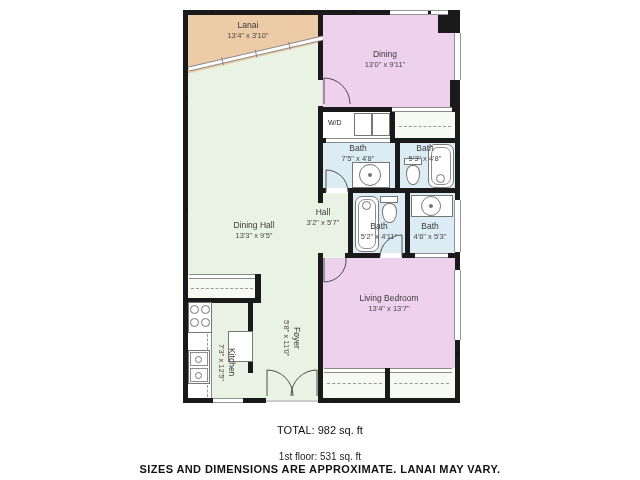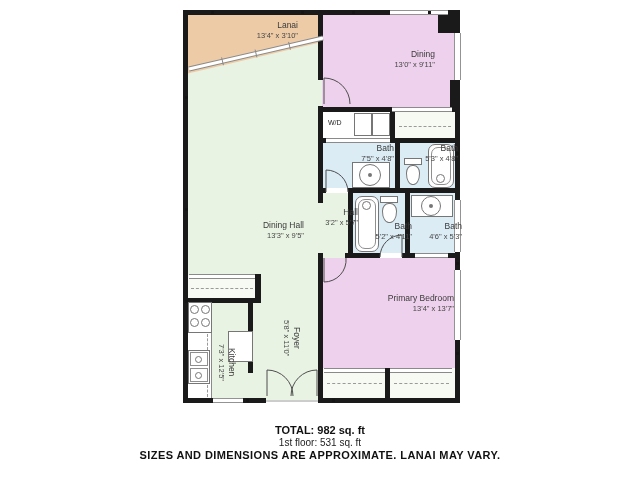--- a/index.html
+++ b/index.html
@@ -11,28 +11,28 @@
   .window.v{border:none;border-left:1.5px solid #939393;border-right:1.5px solid #939393;}
   .slide{position:absolute;height:5px;background:#fff;border-top:1px solid #8a8a8a;border-bottom:1px solid #8a8a8a;box-sizing:border-box;}
   .dash-h{position:absolute;border-top:1px dashed #9a9a9a;height:0;}
   .dash-v{position:absolute;border-left:1px dashed #9a9a9a;width:0;}
   .fix{position:absolute;background:#fff;border:1px solid #767676;box-sizing:border-box;}
   .fix.nofill{background:transparent;border-color:#8f8f8f;}
   .round{border-radius:7px;}
   .circle{position:absolute;background:#fff;border:1px solid #767676;border-radius:50%;box-sizing:border-box;}
   .dot{position:absolute;background:#767676;border-radius:50%;}
   .tick{position:absolute;width:3px;height:3px;background:#151515;}
-  .label{position:absolute;text-align:right;color:#3a3a3a;line-height:1.3;z-index:30;}
+  .label{position:absolute;text-align:center;color:#3a3a3a;line-height:1.3;z-index:30;}
   .label .rn{display:block;font-size:8.5px;}
   .label .rd{display:block;font-size:7.5px;color:#474747;}
   .label.vert{writing-mode:vertical-rl;height:80px;text-align:center;}
   .wd-label{position:absolute;font-size:7px;color:#222;z-index:30;}
   svg.overlay{position:absolute;left:0;top:0;z-index:25;pointer-events:none;}
   .summary{position:absolute;left:0;right:0;top:424px;text-align:center;color:#111;}
-  .summary .s-total{font-size:11px;font-weight:bold;margin-bottom:1px;}
+  .summary .s-total{font-size:11px;font-weight:normal;margin-bottom:15px;}
   .summary .s-floor{font-size:10px;margin-bottom:1px;color:#222;}
   .summary .s-excluded{font-size:10px;margin-bottom:1px;color:#222;}
   .summary .s-disclaimer{font-size:11px;font-weight:bold;letter-spacing:.4px;}
   
   .c-lanai{background:var(--c-lanai,#edcba6);}
   .c-bed{background:var(--c-bedroom,#eed1ec);}
   .c-green{background:var(--c-living,#e9f3e3);}
   .c-bath{background:var(--c-bath,#dbecf5);}
   .c-closet{background:var(--c-closet,#f6faf2);}
   .c-white{background:#ffffff;}
@@ -218,21 +218,21 @@
   </div>
   <div class="label" style="left:346px;top:221px;width:66px;">
     <span class="rn">Bath</span>
     <span class="rd">5'2" x 4'11"</span>
   </div>
   <div class="label" style="left:398px;top:221px;width:64px;">
     <span class="rn">Bath</span>
     <span class="rd">4'6" x 5'3"</span>
   </div>
   <div class="label" style="left:324px;top:293px;width:130px;">
-    <span class="rn">Primary Bedroom</span>
+    <span class="rn">Living Bedroom</span>
     <span class="rd">13'4" x 13'7"</span>
   </div>
   <div class="label vert" style="left:281px;top:298px;">
     <span class="rn">Foyer</span>
     <span class="rd">5'8" x 11'0"</span>
   </div>
   <div class="label vert" style="left:216px;top:322px;">
     <span class="rn">Kitchen</span>
     <span class="rd">7'3" x 12'5"</span>
   </div>

